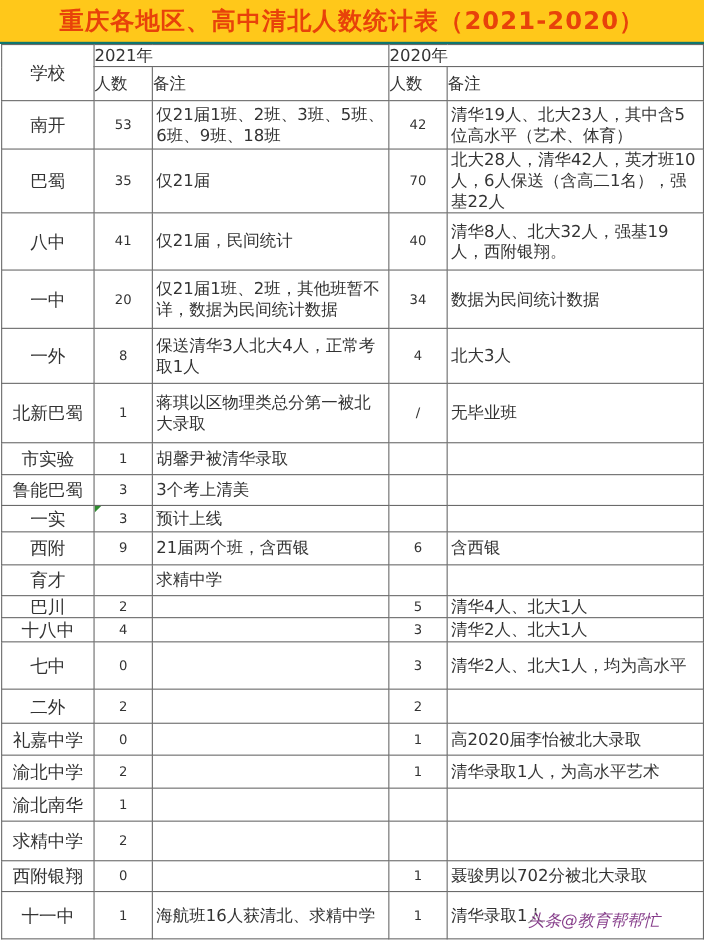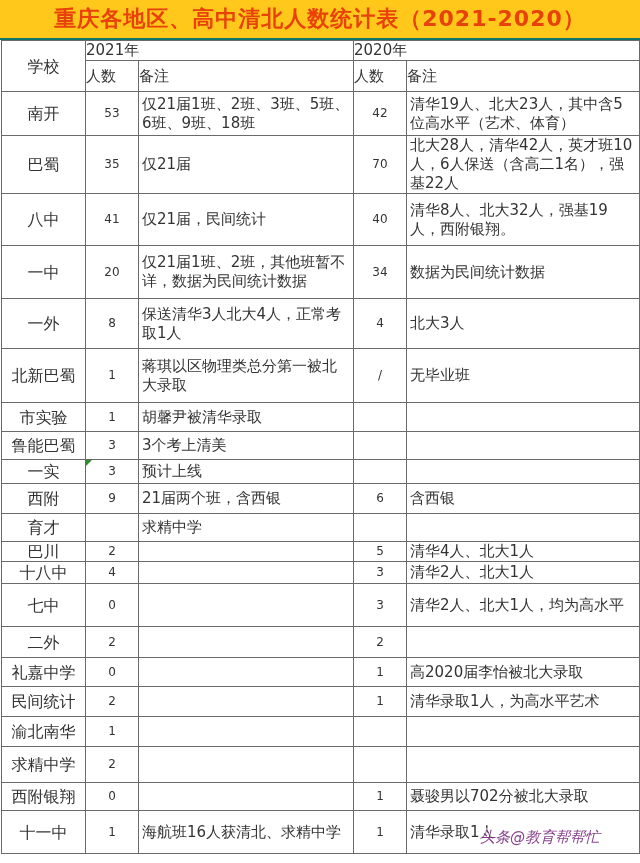--- a/index.html
+++ b/index.html
@@ -178,21 +178,21 @@
       <td class="c-note"></td>
     </tr>
     <tr style="height:29px">
       <td class="c-school">礼嘉中学</td>
       <td class="c-num">0</td>
       <td class="c-note"></td>
       <td class="c-num">1</td>
       <td class="c-note">高2020届李怡被北大录取</td>
     </tr>
     <tr style="height:30px">
-      <td class="c-school">民间统计</td>
+      <td class="c-school">渝北中学</td>
       <td class="c-num">2</td>
       <td class="c-note"></td>
       <td class="c-num">1</td>
       <td class="c-note">清华录取1人，为高水平艺术</td>
     </tr>
     <tr style="height:30px">
       <td class="c-school">渝北南华</td>
       <td class="c-num">1</td>
       <td class="c-note"></td>
       <td class="c-num"></td>

